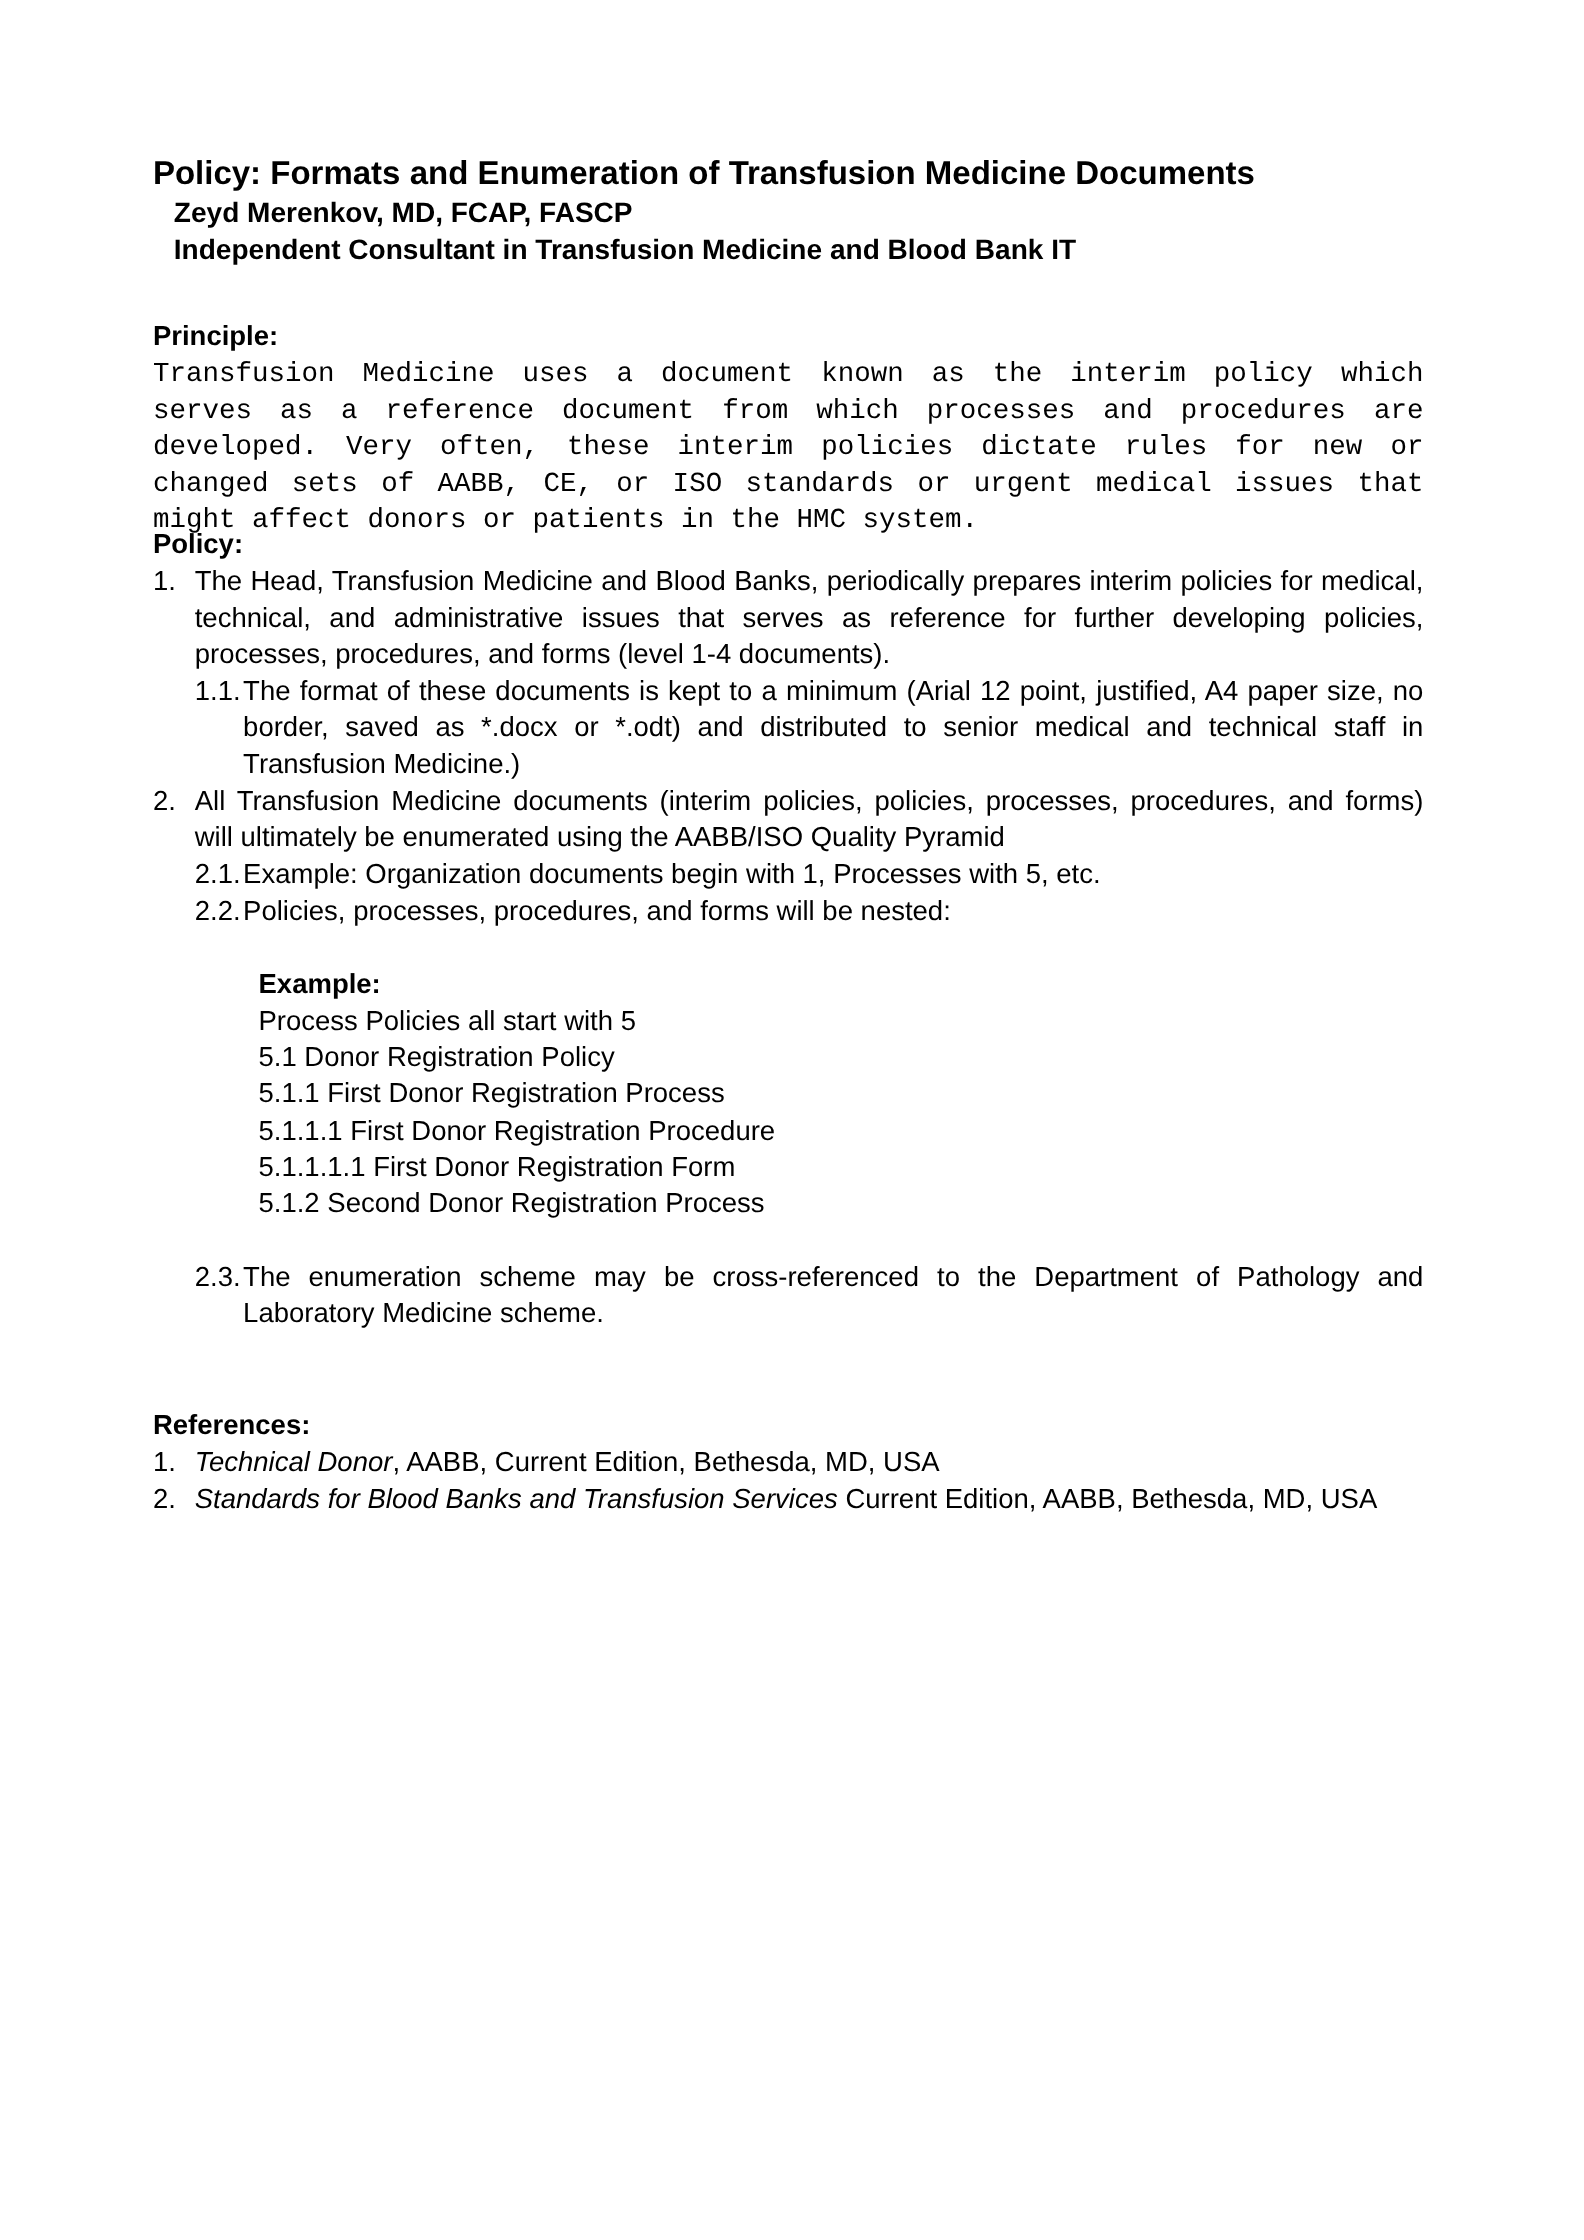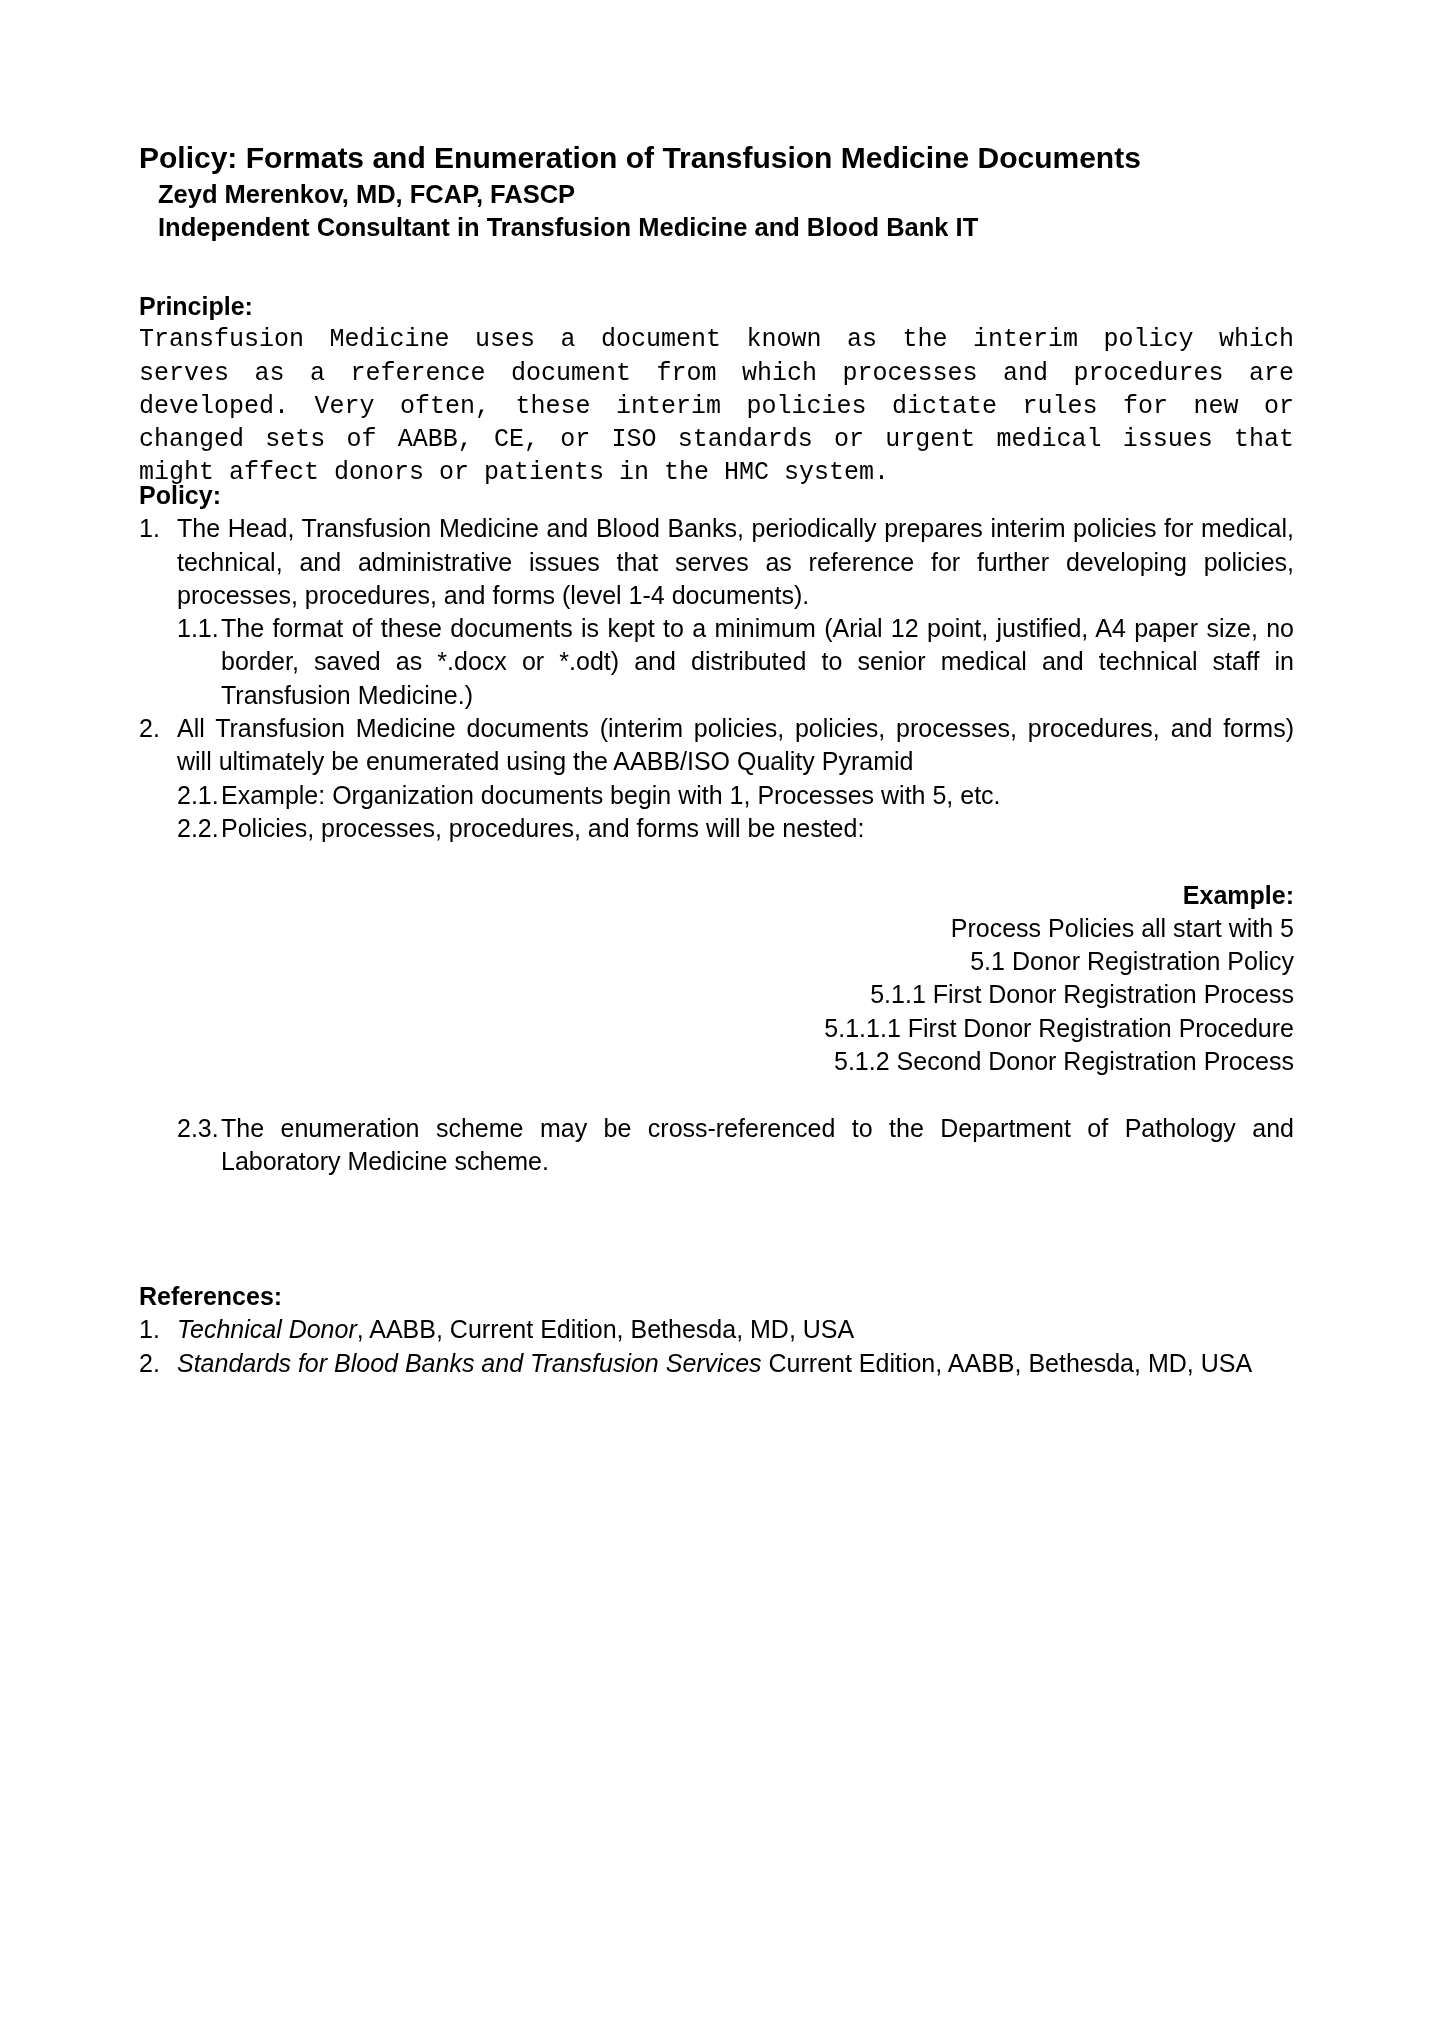--- a/index.html
+++ b/index.html
@@ -10,21 +10,21 @@
   .subhead { position: absolute; left: 0; font-size: 25.5px; font-weight: bold; line-height: 33.3px; white-space: nowrap; margin-left: 19px; }
   .sub1 { top: 178px; }
   .sub2 { top: 211px; }
   .block { position: absolute; left: 0; width: 1155px; }
   .heading { font-weight: bold; }
   .justify { text-align: justify; font-family: Liberation Mono, monospace; }
   .item { position: relative; padding-left: 38px; text-align: justify; }
   .num { position: absolute; left: 0; top: 0; }
   .subitem { position: relative; padding-left: 82px; text-align: justify; }
   .subnum { position: absolute; left: 38px; top: 0; }
-  .example { padding-left: 96px; text-align: right; }
+  .example { padding-left: 96px; }
   .example-head { font-weight: bold; }
   .gap { height: 33.3px; }
   em { font-style: italic; }
 </style>
 </head>
 <body>
 
 <div class="page">
 
   <div class="title">Policy:  Formats and Enumeration of Transfusion Medicine Documents</div>
@@ -62,20 +62,21 @@
     </div>
 
     <div class="gap"></div>
 
     <div class="example">
       <div class="example-head">Example:</div>
       <div>Process Policies all start with 5</div>
       <div>5.1 Donor Registration Policy</div>
       <div>5.1.1 First Donor Registration Process</div>
       <div>5.1.1.1 First Donor Registration Procedure</div>
+      <div>5.1.1.1.1 First Donor Registration Form</div>
       <div>5.1.2 Second Donor Registration Process</div>
     </div>
 
     <div class="gap"></div>
 
     <div class="subitem">
       <span class="subnum">2.3.</span>
       <span>The enumeration scheme may be cross-referenced to the Department of Pathology and Laboratory Medicine scheme.</span>
     </div>
   </div>

